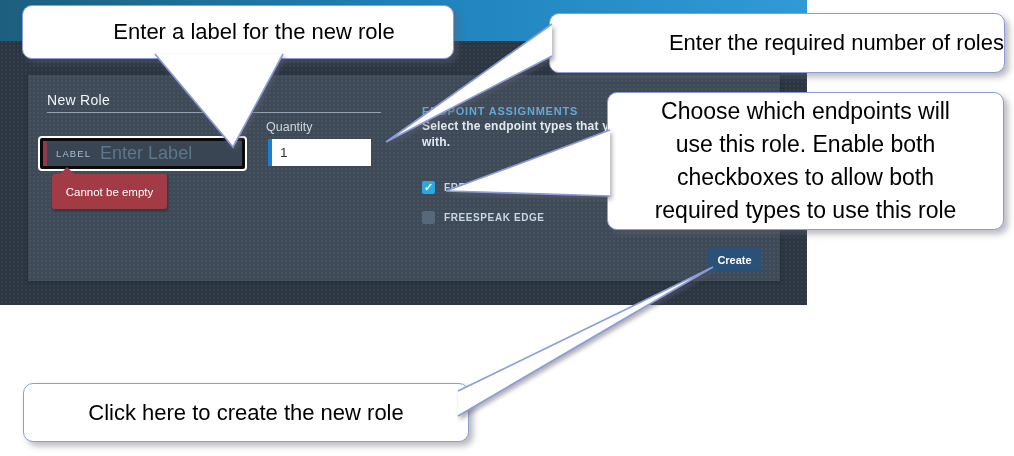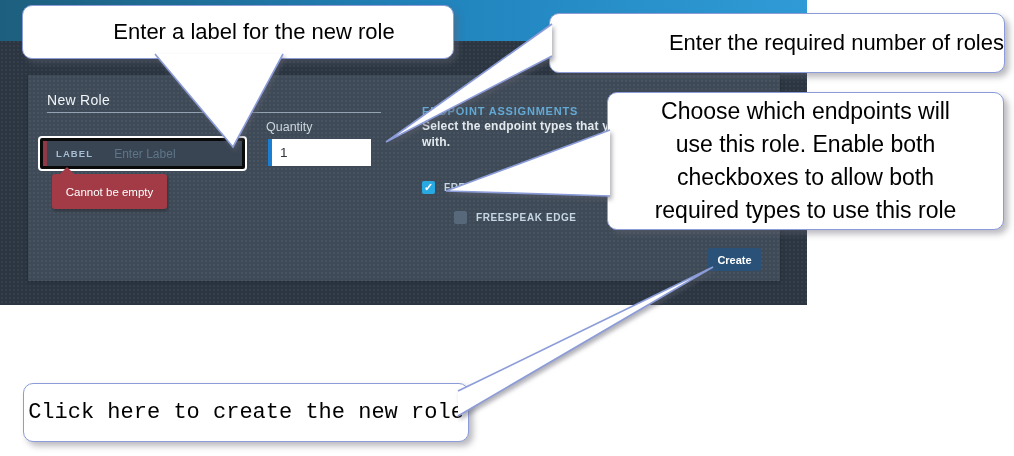--- a/index.html
+++ b/index.html
@@ -16,22 +16,22 @@
          background-image:radial-gradient(rgba(255,255,255,0.05) 1px, rgba(0,0,0,0) 1.2px);
          background-size:4px 4px;box-shadow:0 1px 4px rgba(0,0,0,0.25);}
   .panel-title{position:absolute;left:19px;top:17px;color:#f1f5f8;font-size:14px;font-weight:normal;letter-spacing:.3px;}
   .divider{position:absolute;left:19px;top:37px;width:334px;height:1px;background:rgba(190,208,222,0.65);}
 
   
   .label-field{position:absolute;left:12px;top:63px;width:199px;height:25px;background:#3a4553;
                border:3px solid #0a0a0a;box-shadow:0 0 0 2px #ffffff;border-radius:2px;
                display:flex;align-items:center;cursor:text;}
   .red-bar{width:4px;height:25px;background:#8e3a46;flex:0 0 auto;}
-  .label-cap{color:#a6bed2;font-size:9.5px;font-weight:bold;letter-spacing:1.1px;margin-left:9px;}
-  .placeholder{color:#5e7689;font-size:12px;margin-left:21px;white-space:nowrap;}
+  .label-cap{color:#a6bed2;font-size:9.5px;font-weight:normal;letter-spacing:1.1px;margin-left:9px;}
+  .placeholder{color:#5e7689;font-size:18px;margin-left:9px;white-space:nowrap;}
 
   
   .error-tip{position:absolute;left:24px;top:99px;width:115px;height:35px;background:#a23b46;
              border-radius:3px;color:#ffffff;font-size:11.5px;display:flex;align-items:center;
              justify-content:center;box-shadow:1px 2px 3px rgba(0,0,0,0.3);}
   .error-arrow{position:absolute;left:7px;top:-7px;width:0;height:0;
                border-left:8px solid transparent;border-right:8px solid transparent;
                border-bottom:8px solid #a23b46;}
 
   
@@ -41,40 +41,40 @@
   .blue-bar{width:4px;height:27px;background:#1b7ed0;flex:0 0 auto;}
   .qty-value{color:#30363c;font-size:13.5px;margin-left:8px;}
 
   
   .ep-title{position:absolute;left:394px;top:30px;color:#63a9d4;font-size:11px;font-weight:bold;letter-spacing:.8px;}
   .ep-desc{position:absolute;left:394px;color:#e2e9ee;font-size:12px;font-weight:bold;letter-spacing:.2px;white-space:nowrap;}
   .ep-desc.l1{top:44px;}
   .ep-desc.l2{top:60px;}
   .cb-row{position:absolute;left:394px;display:flex;align-items:center;}
   .cb-row.r1{top:106px;}
-  .cb-row.r2{top:136px;margin-left:32px;}
+  .cb-row.r2{top:136px;}
   .cb{width:13px;height:13px;border-radius:2px;background:#566879;display:flex;align-items:center;
       justify-content:center;color:#ffffff;font-size:11px;font-weight:bold;line-height:13px;cursor:pointer;}
   .cb.checked{background:#29a9e2;}
   .cb-label{margin-left:9px;color:#c6d6e2;font-size:10px;font-weight:bold;letter-spacing:.6px;}
 
   
   .create-btn{position:absolute;left:680px;top:173px;width:53px;height:23px;background:#2a5278;
               border:none;border-radius:3px;color:#ffffff;font-size:11px;font-weight:bold;
               font-family:"Liberation Sans", sans-serif;cursor:pointer;}
 
   
   .bubble{position:absolute;background:#ffffff;border:1.6px solid #8b9cd9;border-radius:10px;
           box-shadow:4px 4px 6px rgba(100,100,112,0.45);z-index:6;color:#000000;
           display:flex;flex-direction:column;align-items:center;justify-content:center;text-align:center;}
   .bubble .line{white-space:nowrap;}
   .b1{left:22px;top:5px;width:398px;height:52px;font-size:22px;padding-left:32px;}
   .b2{left:549px;top:13px;width:454px;height:58px;font-size:22px;align-items:flex-end;}
   .b3{left:607px;top:92px;width:395px;height:136px;font-size:23px;line-height:33px;}
-  .b4{left:23px;top:383px;width:444px;height:57px;font-size:22px;font-family:Liberation Mono, monospace;}
+  .b4{left:23px;top:383px;width:444px;height:57px;font-size:22px;}
 
   
   .pointer-layer{position:absolute;left:0;top:0;width:1014px;height:456px;z-index:7;pointer-events:none;
                  filter:drop-shadow(2px 3px 2px rgba(96,96,110,0.5));}
 </style>
 </head>
 <body>
 
 <div class="stage">
 

